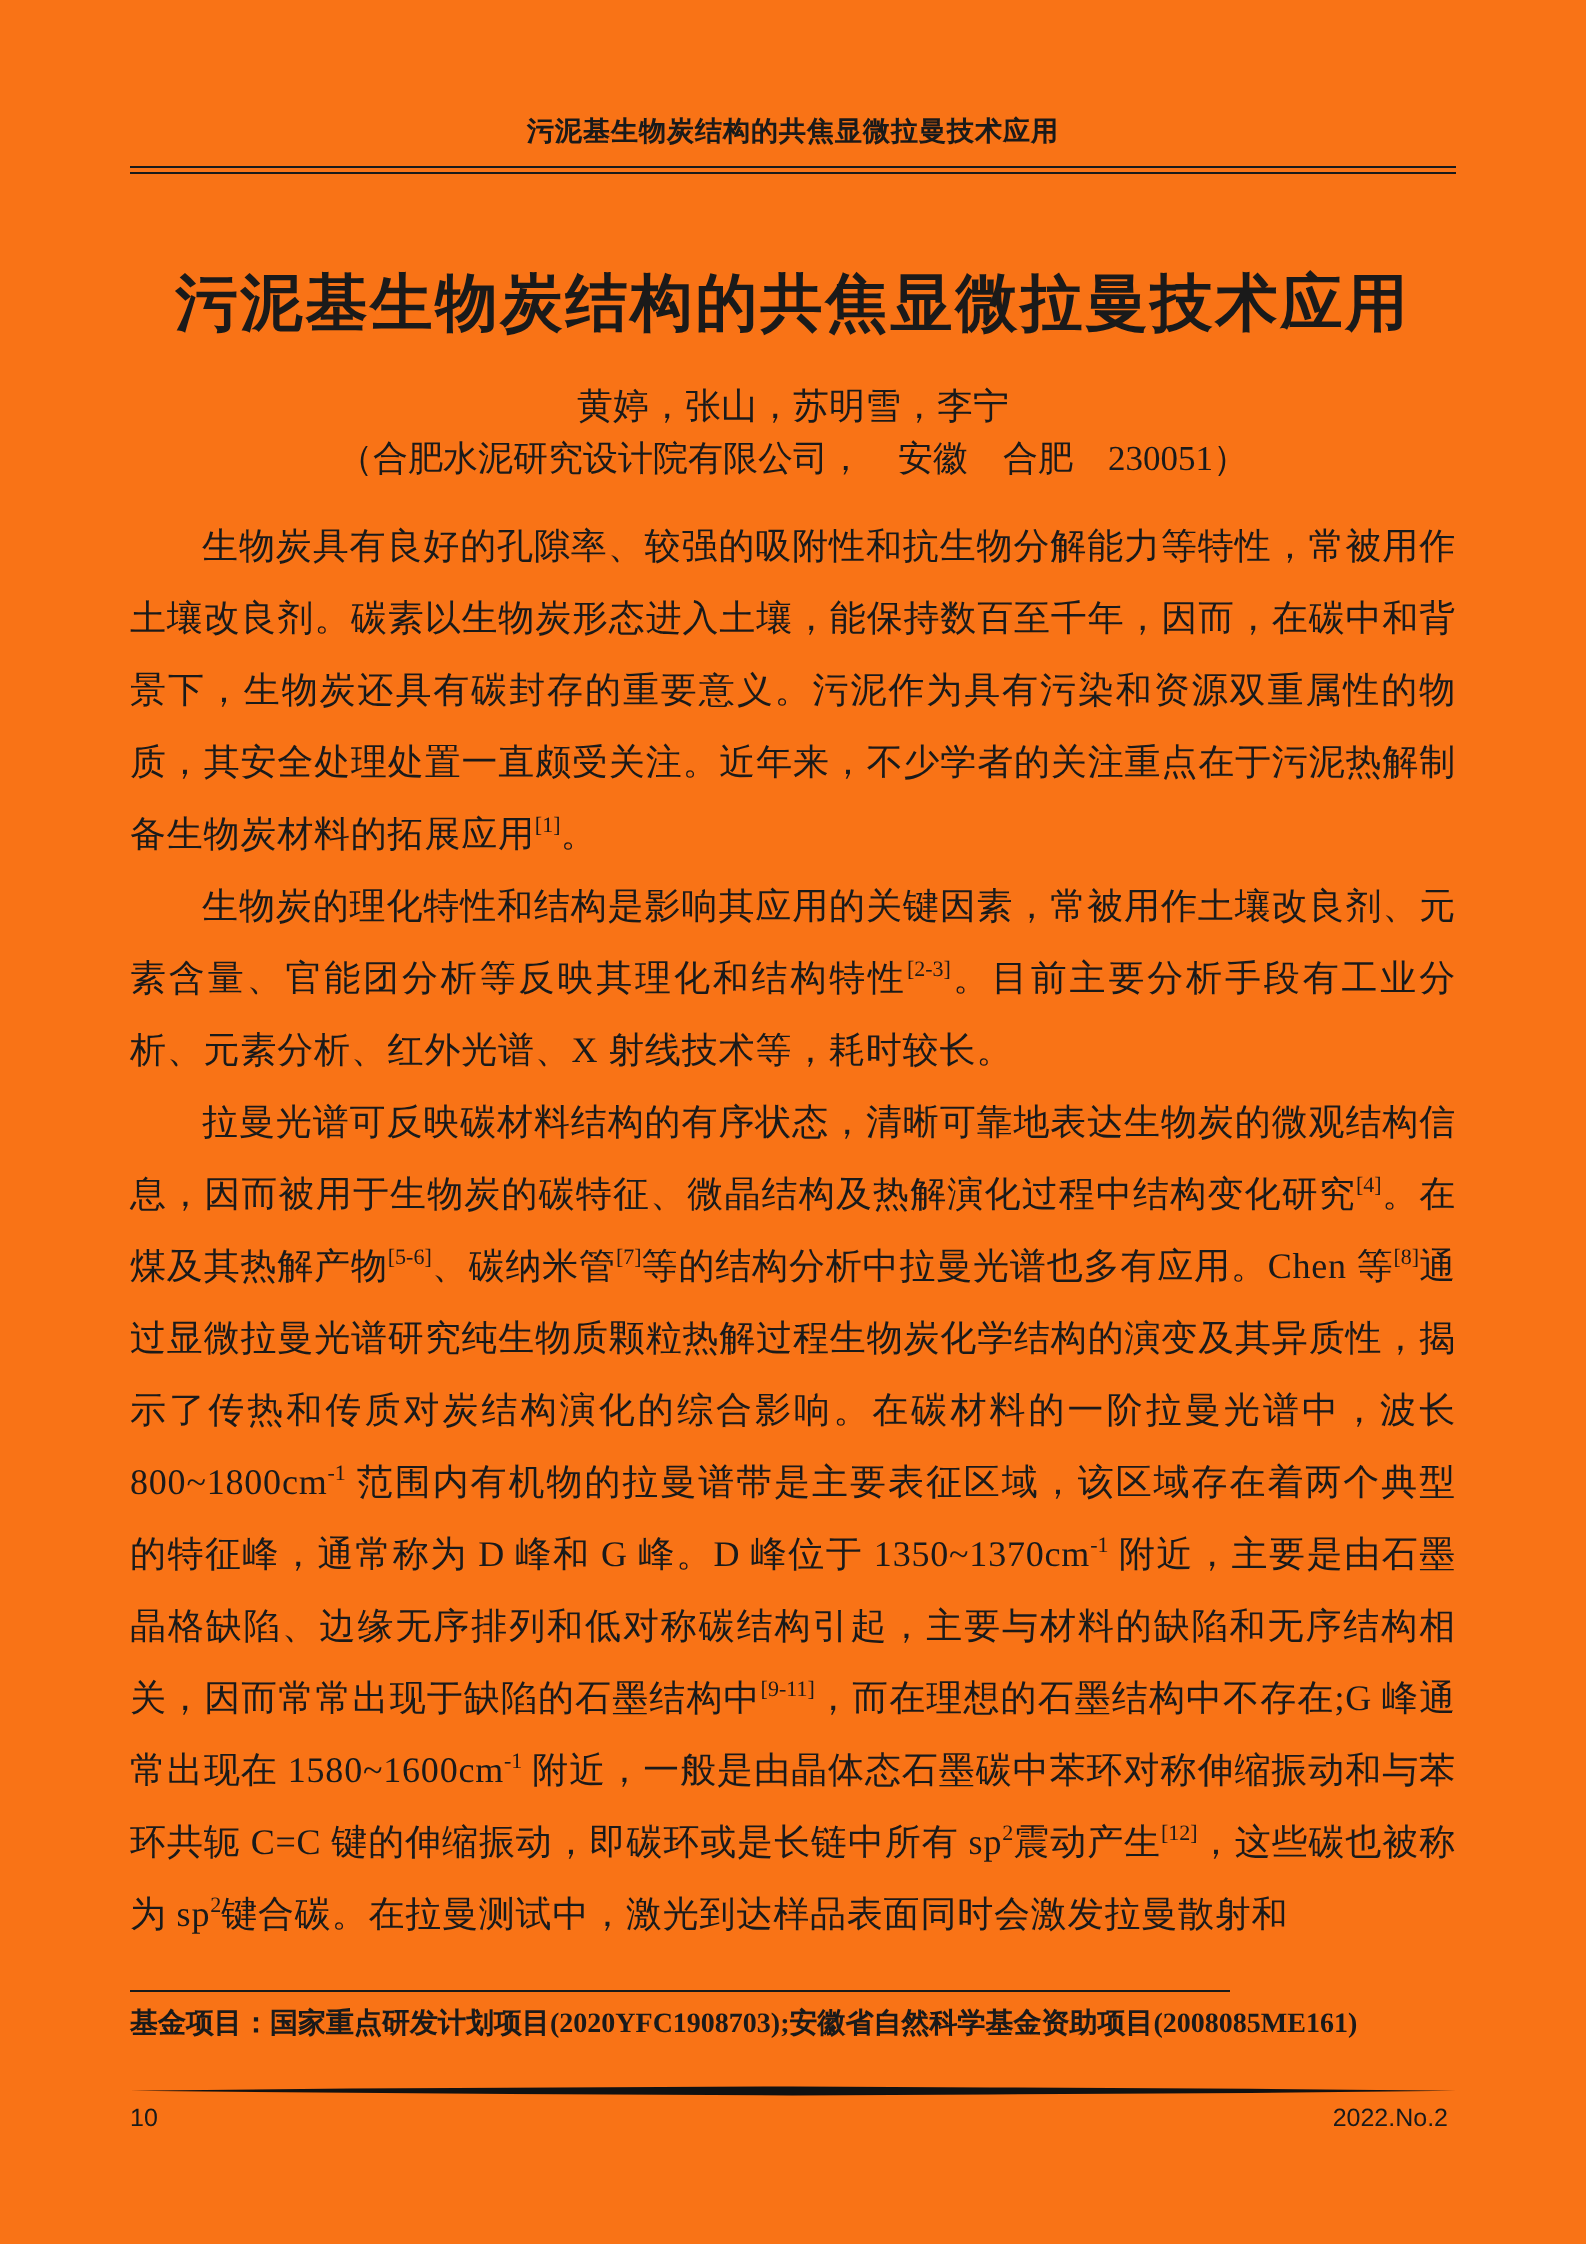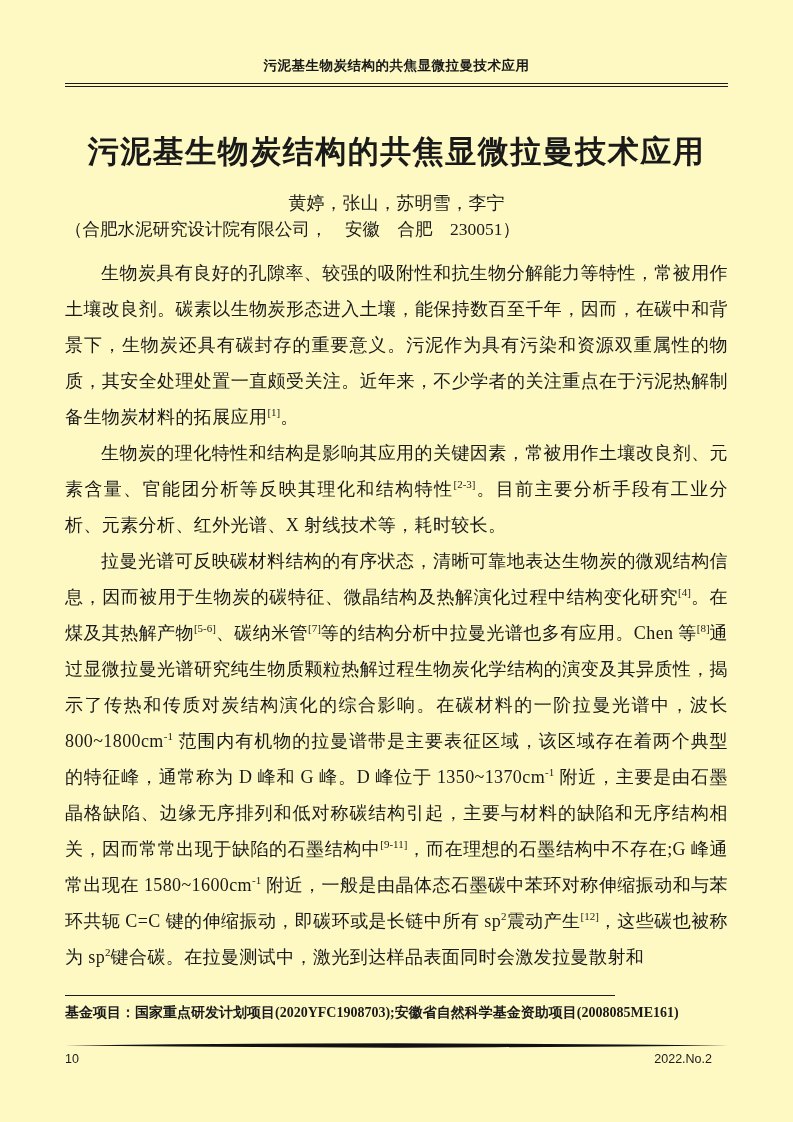--- a/index.html
+++ b/index.html
@@ -2,21 +2,21 @@
 <html lang="zh"><head>
 <meta charset="utf-8">
 <style>
   * { margin: 0; padding: 0; box-sizing: border-box; }
   html, body { background: #e8e8e8; }
   .page {
     position: relative;
     width: 793px;
     height: 1122px;
     margin: 0 auto;
-    background: #fef9c3;
+    background: #f97316;
     color: #1a1a1a;
     padding: 56px 65px 0 65px;
     overflow: hidden;
     font-family: "Liberation Serif", "DejaVu Serif", serif;
   }
   
   .running-header {
     text-align: center;
     font-size: 13.5px;
     line-height: 20px;
@@ -40,21 +40,21 @@
     letter-spacing: 1.5px;
     white-space: nowrap;
   }
   .authors {
     margin-top: 17px;
     text-align: center;
     font-size: 18px;
     line-height: 26px;
   }
   .affiliation {
-    text-align: left;
+    text-align: center;
     font-size: 17.5px;
     line-height: 26px;
   }
   
   .body-text {
     margin-top: 13px;
     font-size: 18px;
     line-height: 36px;
     text-align: justify;
     letter-spacing: 0.4px;
@@ -83,21 +83,21 @@
   .footer-rule { margin-top: 21px; display: block; }
   .footer-row {
     position: relative;
     margin-top: 3px;
     font-family: "Liberation Sans", "DejaVu Sans", sans-serif;
     font-size: 12.5px;
     line-height: 17px;
   }
   .footer-issue {
     position: absolute;
-    right: 16px;
+    right: 4px;
     top: 0;
   }
 </style>
 </head>
 <body>
 
 <div class="page">
 
   <div class="running-header">污泥基生物炭结构的共焦显微拉曼技术应用</div>
   <div class="header-rule"></div>

